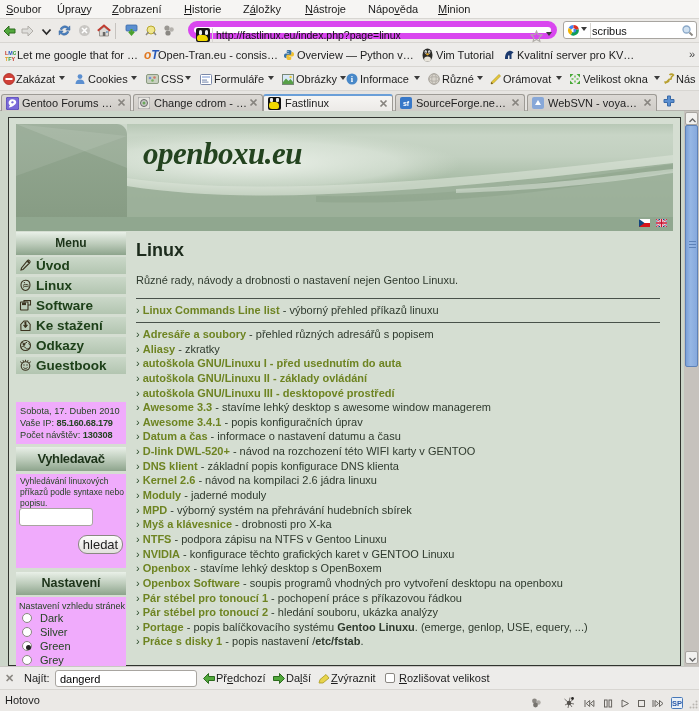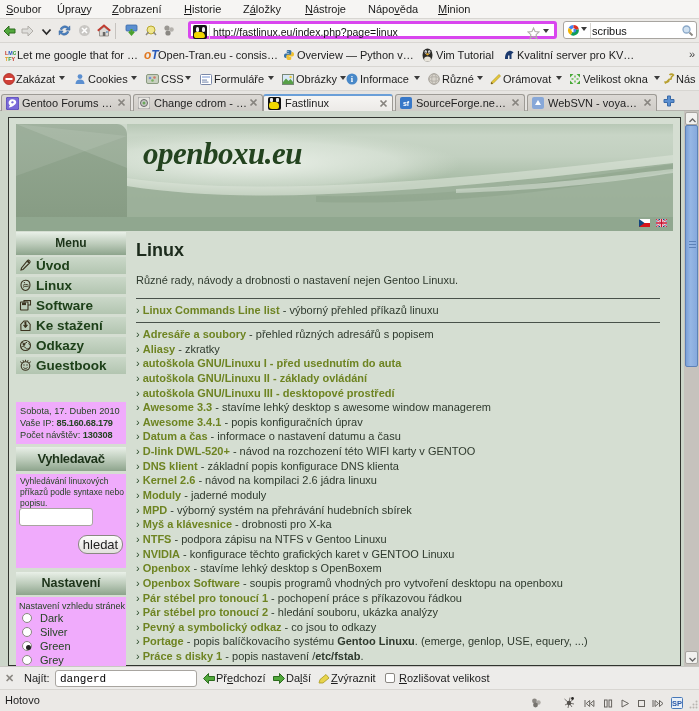--- a/index.html
+++ b/index.html
@@ -95,21 +95,21 @@
 <svg class="abs" style="left:144px;top:5px" width="14" height="13" viewBox="0 0 14 13">
       <circle cx="7" cy="6" r="4" fill="#f0e68c" stroke="#b8a830" stroke-width="1"></circle>
       <path d="M2 11 L4.5 8 M12 11 L9.5 8" stroke="#8a8782" stroke-width="1.4"></path>
     </svg>
 <svg class="abs" style="left:163px;top:5px" width="12" height="13" viewBox="0 0 12 13">
       <circle cx="4" cy="4" r="2.6" fill="#9a9792"></circle>
       <circle cx="8.5" cy="5.5" r="2.3" fill="#b5b2ad"></circle>
       <circle cx="5" cy="9" r="2.6" fill="#8a8782"></circle>
     </svg>
 
-<div class="abs" style="left:188px;top:2px;width:369px;height:18px;background:#fff;border:3px solid #d946ef;border-radius:3px;">
+<div class="abs" style="left:188px;top:2px;width:369px;height:18px;background:#fff;border:6px solid #d946ef;border-radius:9px;">
 <div class="abs" style="left:2px;top:1px;width:14px;height:14px;background:#151515;border-radius:2px;">
 <div class="abs" style="left:2.5px;top:1.5px;width:3px;height:5px;background:#f0f0f0;border-radius:1.5px"></div>
 <div class="abs" style="left:8.5px;top:1.5px;width:3px;height:5px;background:#f0f0f0;border-radius:1.5px"></div>
 <div class="abs" style="left:1px;top:6.5px;width:11px;height:6.5px;background:#f0d800;border-radius:3px 5px 2px 3px"></div>
 </div>
 <div class="abs" style="left:18px;top:1px;width:1px;height:15px;background:#d8d6d2"></div>
 <span class="abs" style="left:22px;top:2px;font-size:10.5px;color:#111">http://fastlinux.eu/index.php?page=linux</span>
 <svg class="abs" style="left:336px;top:3px" width="13" height="13" viewBox="0 0 13 13">
         <path d="M6.5 1 L8.1 4.6 L12 5 L9.1 7.6 L9.9 11.5 L6.5 9.5 L3.1 11.5 L3.9 7.6 L1 5 L4.9 4.6 Z" fill="none" stroke="#b0ada8" stroke-width="1.1"></path>
       </svg>
@@ -429,21 +429,20 @@
 <div class="li"><span class="mk">›</span> <a>Kernel 2.6</a> - návod na kompilaci 2.6 jádra linuxu</div>
 <div class="li"><span class="mk">›</span> <a>Moduly</a> - jaderné moduly</div>
 <div class="li"><span class="mk">›</span> <a>MPD</a> - výborný systém na přehrávání hudebních sbírek</div>
 <div class="li"><span class="mk">›</span> <a>Myš a klávesnice</a> - drobnosti pro X-ka</div>
 <div class="li"><span class="mk">›</span> <a>NTFS</a> - podpora zápisu na NTFS v Gentoo Linuxu</div>
 <div class="li"><span class="mk">›</span> <a>NVIDIA</a> - konfigurace těchto grafických karet v GENTOO Linuxu</div>
 <div class="li"><span class="mk">›</span> <a>Openbox</a> - stavíme lehký desktop s OpenBoxem</div>
 <div class="li"><span class="mk">›</span> <a>Openbox Software</a> - soupis programů vhodných pro vytvoření desktopu na openboxu</div>
 <div class="li"><span class="mk">›</span> <a>Pár stébel pro tonoucí 1</a> - pochopení práce s příkazovou řádkou</div>
 <div class="li"><span class="mk">›</span> <a>Pár stébel pro tonoucí 2</a> - hledání souboru, ukázka analýzy</div>
-<div class="li"><span class="mk">›</span> <a>Pevný a symbolický odkaz</a> - co jsou to odkazy</div>
 <div class="li"><span class="mk">›</span> <a>Portage</a> - popis balíčkovacího systému <b>Gentoo Linuxu</b>. (emerge, genlop, USE, equery, ...)</div>
 <div class="li"><span class="mk">›</span> <a>Práce s disky 1</a> - popis nastavení /<b>etc/fstab</b>.</div>
 </div>
 </div>
 </div>
 
 <div id="scroll">
 <div id="scrollup"><svg width="13" height="13" viewBox="0 0 13 13">
           <path d="M3.5 8 L6.5 5 L9.5 8" stroke="#666" fill="none" stroke-width="1.3"></path>
         </svg></div>
@@ -454,21 +453,21 @@
       </div>
 <div id="scrolldown"><svg width="13" height="13" viewBox="0 0 13 13">
           <path d="M3.5 5 L6.5 8 L9.5 5" stroke="#666" fill="none" stroke-width="1.3"></path>
         </svg></div>
 </div>
 </div>
 
 <div id="findbar" class="abs">
 <span class="abs" style="left:5px;top:5px;color:#8a8782;font-weight:bold">✕</span>
 <span class="abs" style="left:24px;top:5px">Najít:</span>
-<input type="text" class="abs" style="left: 55px; top: 3px; width: 142px; height: 17px; font-size: 11px; padding-left: 4px; font-family: Liberation Mono, monospace;" value="dangerd">
+<input type="text" class="abs" style="left: 55px; top: 3px; width: 142px; height: 17px; font-size: 11px; padding-left: 4px;" value="dangerd">
 <svg class="abs" style="left:203px;top:6px" width="12" height="11" viewBox="0 0 12 11">
       <path d="M5.5 0.5 L5.5 3.5 L11.5 3.5 L11.5 7.5 L5.5 7.5 L5.5 10.5 L0.5 5.5 Z" fill="#52a83c" stroke="#2c6c1e"></path>
     </svg>
 <span class="abs" style="left:216px;top:5px">Př<u>e</u>dchozí</span>
 <svg class="abs" style="left:273px;top:6px" width="12" height="11" viewBox="0 0 12 11">
       <path d="M6.5 0.5 L6.5 3.5 L0.5 3.5 L0.5 7.5 L6.5 7.5 L6.5 10.5 L11.5 5.5 Z" fill="#52a83c" stroke="#2c6c1e"></path>
     </svg>
 <span class="abs" style="left:286px;top:5px">Da<u>l</u>ší</span>
 <svg class="abs" style="left:318px;top:6px" width="13" height="12" viewBox="0 0 13 12">
       <path d="M1 10 L5 10 L11 5 L8 1.5 L2 6.5 Z" fill="#e8d44c" stroke="#a89820" stroke-width="0.8"></path>

